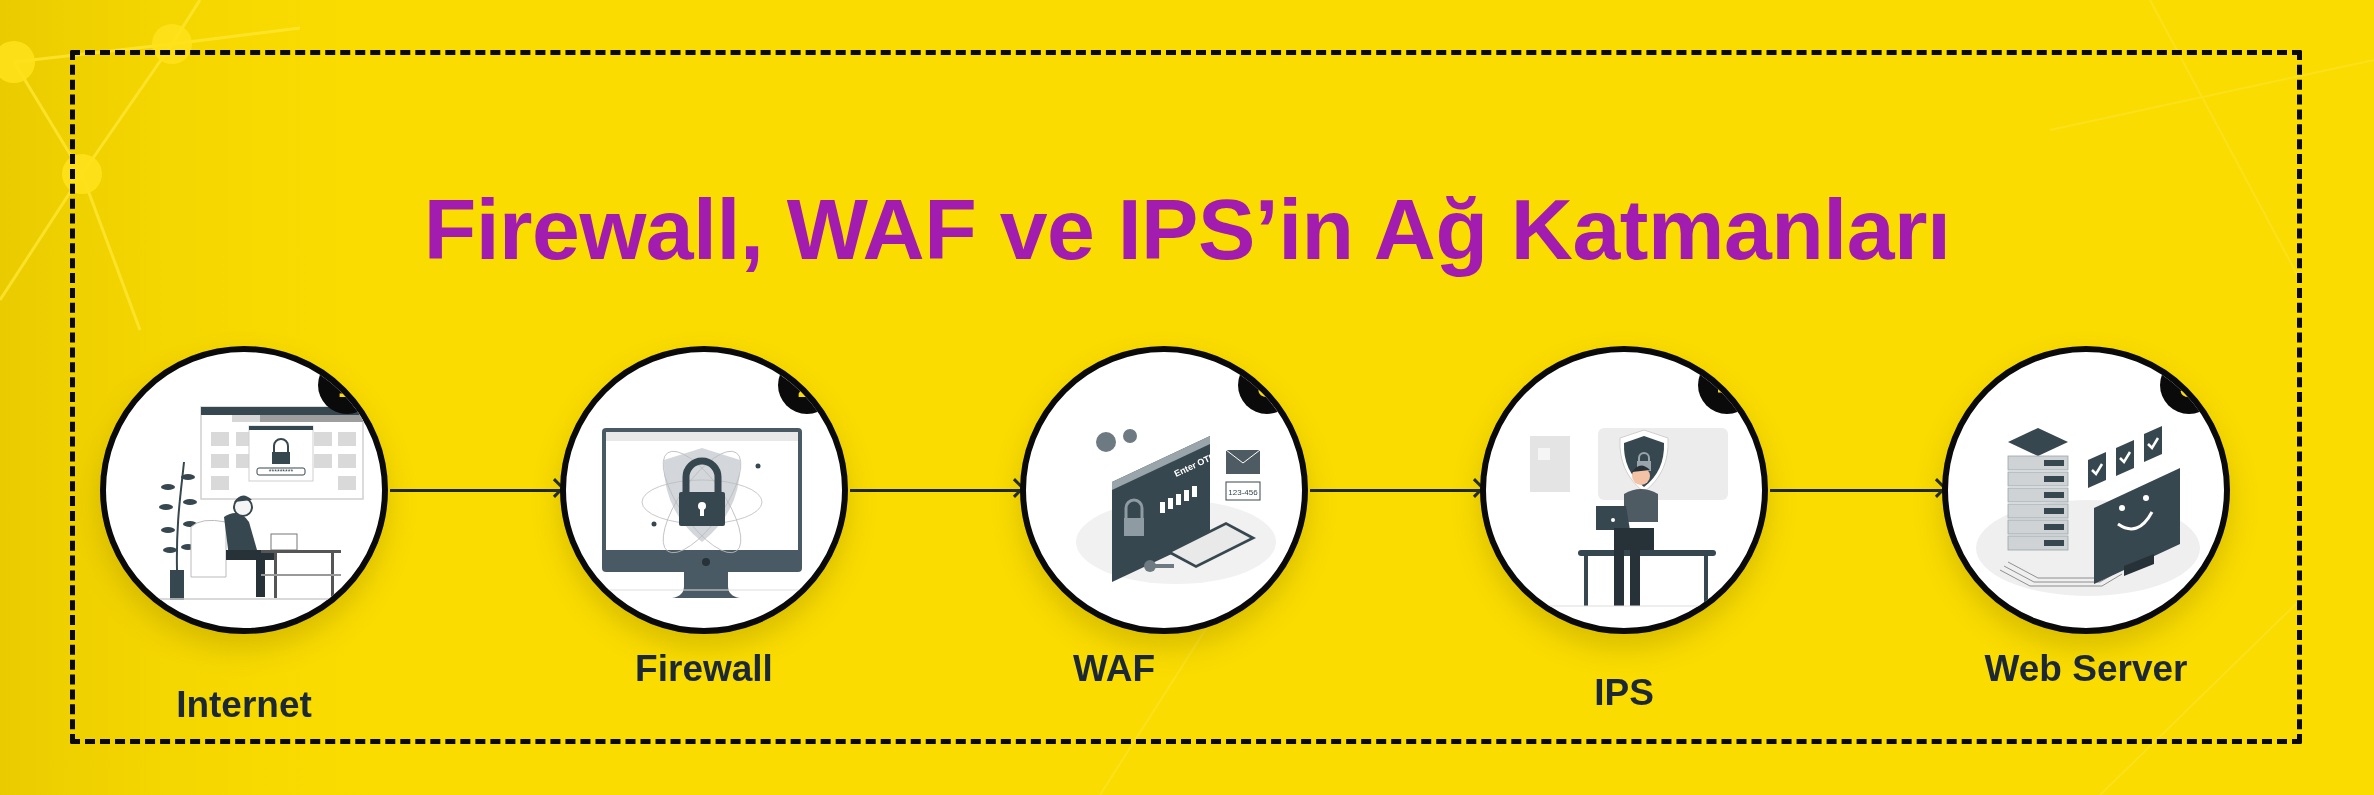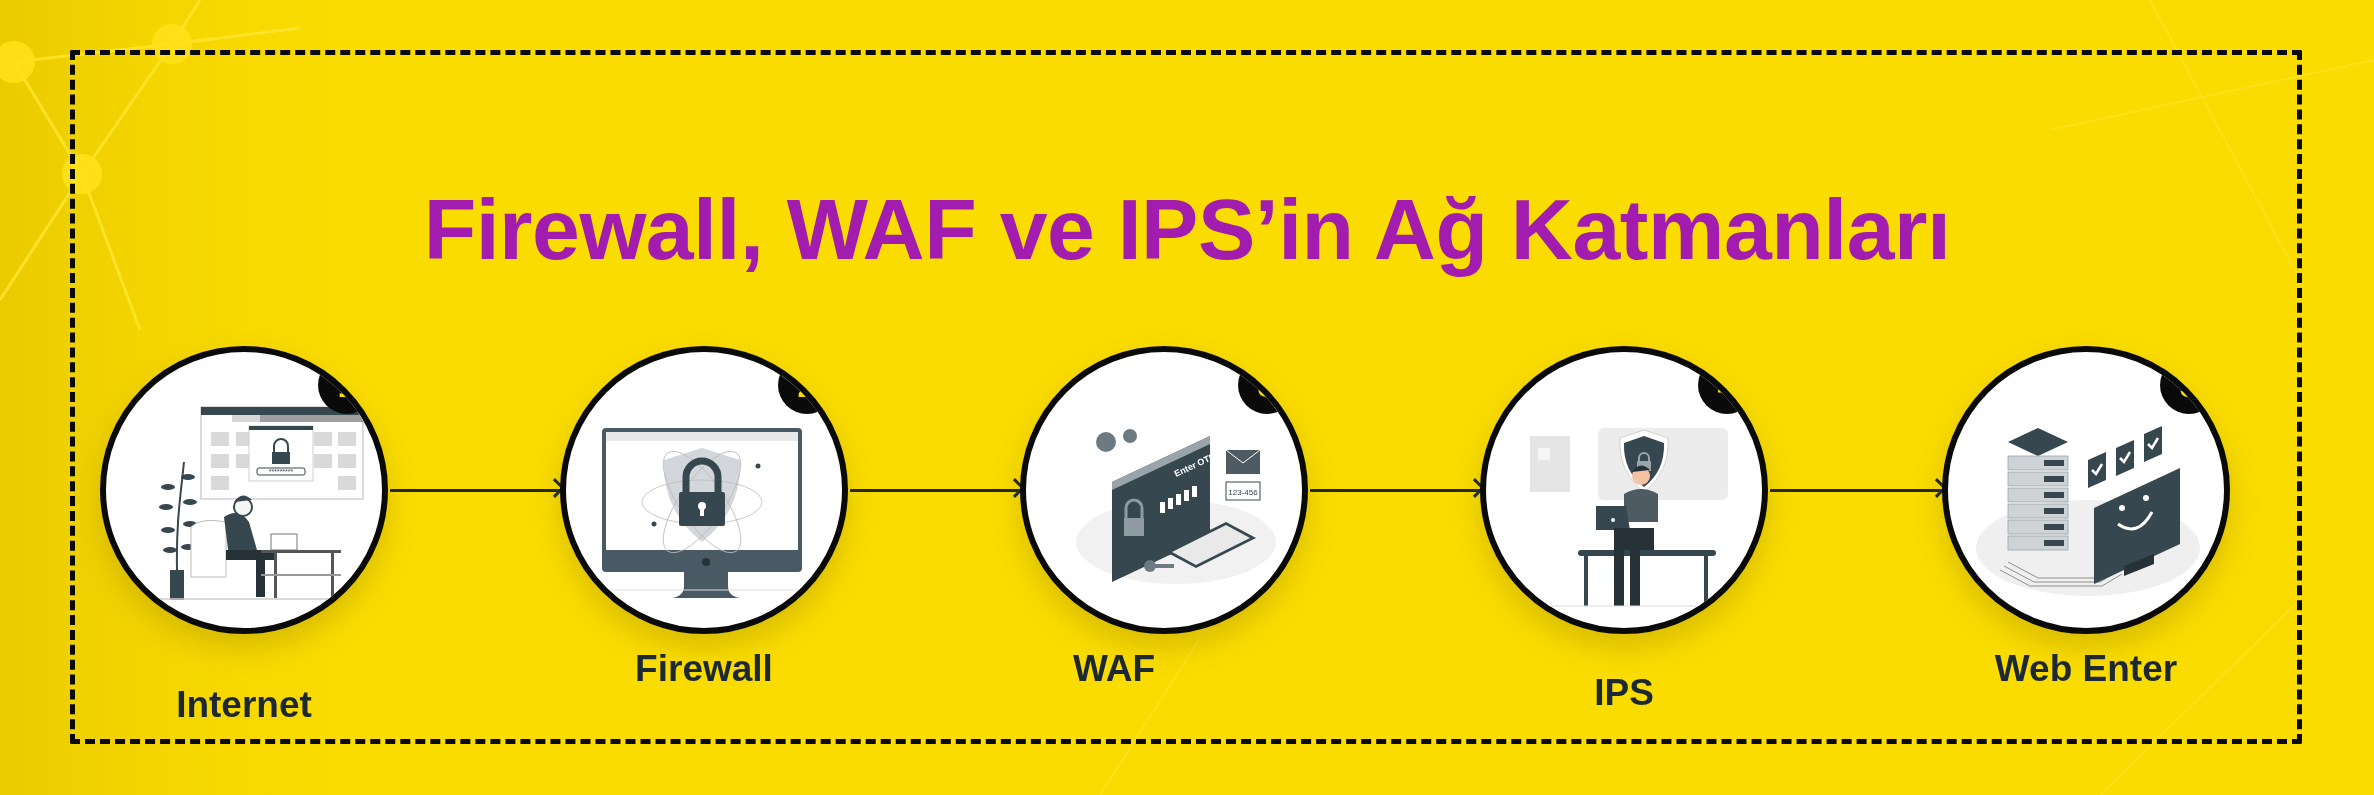--- a/index.html
+++ b/index.html
@@ -274,13 +274,13 @@
       </g>
       <path d="M146 156 l86 -40 v76 l-86 40 z" fill="#37474f"></path>
       <circle cx="174" cy="156" r="3" fill="#fff"></circle>
         <circle cx="198" cy="146" r="3" fill="#fff"></circle>
       <path d="M170 172 q20 14 34 -12" stroke="#fff" stroke-width="3" fill="none"></path>
       <path d="M176 214 l30 -12 v10 l-30 12 z" fill="#263238"></path>
     </svg>
     <span class="badge">5</span>
   </div>
 </div>
-<div class="label" style="left:1926px;">Web Enter</div>
+<div class="label" style="left:1926px;">Web Server</div>
 
 </body></html>

